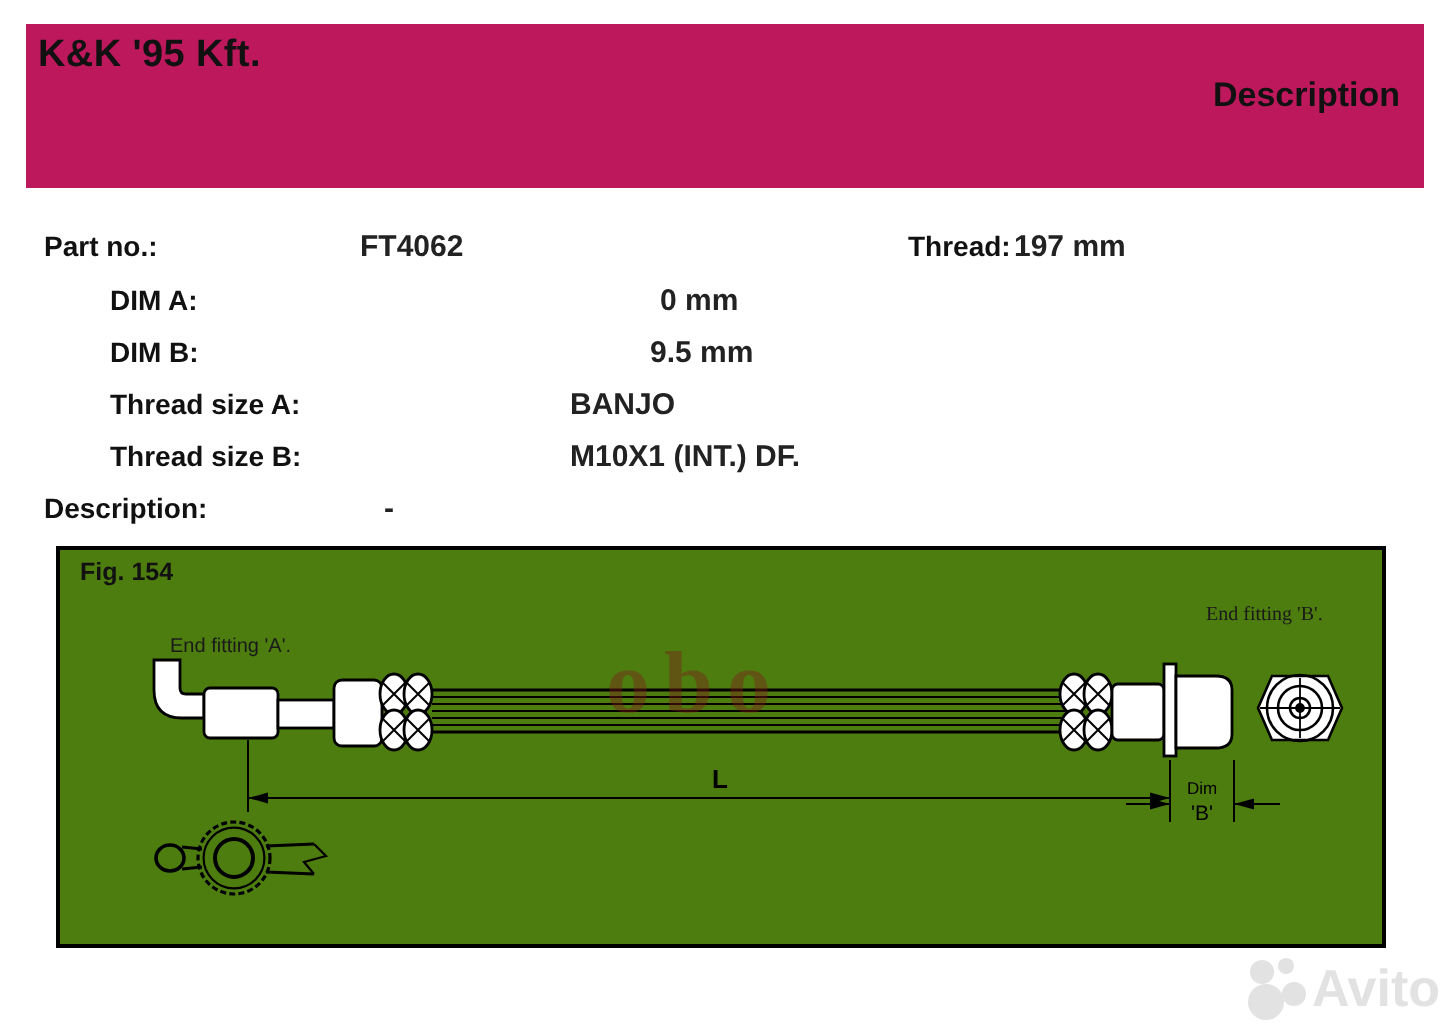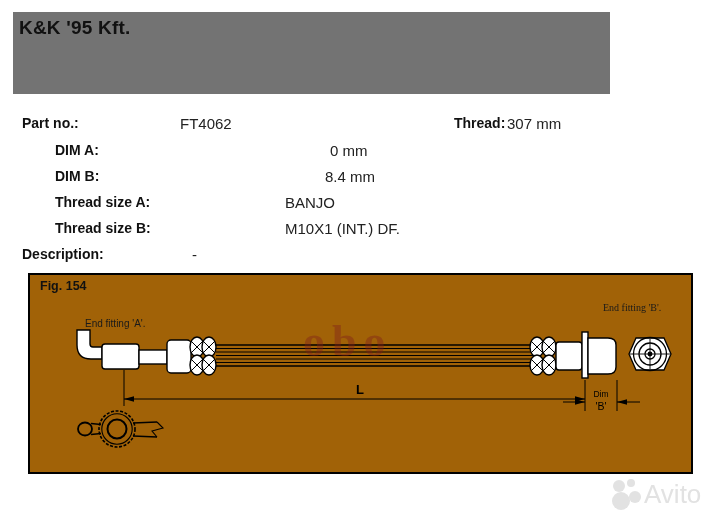--- a/index.html
+++ b/index.html
@@ -6,70 +6,71 @@
   body{
     width:720px;height:514px;position:relative;overflow:hidden;
     background:#ffffff;color:#111;
     font-family:"Liberation Sans",sans-serif;
     -webkit-font-smoothing:antialiased;
   }
   .abs{position:absolute;}
 
   
   .header{
-    left:13px;top:12px;width:597px;height:82px;
-    background:#737373;
+    left:13px;top:12px;width:699px;height:82px;
+    background:#be185d;
   }
   .company{left:6px;top:5px;font-size:19px;font-weight:700;letter-spacing:.2px;}
   .page-title{right:12px;top:26px;font-size:17px;font-weight:700;}
 
   
   .lbl{font-weight:700;font-size:14px;white-space:nowrap;}
-  .val{font-weight:400;font-size:15px;white-space:nowrap;color:#222;}
+  .val{font-weight:700;font-size:15px;white-space:nowrap;color:#222;}
 
   
   .figure-box{
     left:28px;top:273px;width:665px;height:201px;
-    border:2px solid #000;background:#a16207;box-sizing:border-box;
+    border:2px solid #000;background:#4d7c0f;box-sizing:border-box;
   }
   .fig-caption{left:10px;top:4px;font-size:12.5px;font-weight:700;}
   .fitting-label{font-size:10px;font-weight:400;color:#1a1a1a;white-space:nowrap;}
   .fitting-a{left:55px;top:27px;margin-top:16px;}
   .fitting-b{left:573px;top:27px;font-family:Liberation Serif, serif;}
   .diagram-svg{position:absolute;left:0;top:0;}
 
   
   .wm-center{
     left:303px;top:320px;font-size:44px;font-weight:700;letter-spacing:7px;
     color:#7f1d1d;opacity:.40;z-index:5;line-height:1;font-family:Liberation Serif, serif;
   }
   .wm-brand{
     left:610px;top:475px;width:110px;height:38px;z-index:5;
     display:flex;align-items:center;gap:2px;
-    color:#e2e2e2;font-size:26px;font-weight:400;
+    color:#e2e2e2;font-size:26px;font-weight:700;justify-content:flex-end;
   }
 </style>
 </head>
 <body>
 
 <div class="abs header">
   <div class="abs company">K&amp;K '95 Kft.</div>
+  <div class="abs page-title">Description</div>
 </div>
 
 <div>
   <div class="abs lbl" style="left:22px;top:115px">Part no.:</div>
   <div class="abs val" style="left:180px;top:115px">FT4062</div>
   <div class="abs lbl" style="left:454px;top:115px">Thread:</div>
-  <div class="abs val" style="left:507px;top:115px">307 mm</div>
+  <div class="abs val" style="left:507px;top:115px">197 mm</div>
 
   <div class="abs lbl" style="left:55px;top:142px">DIM A:</div>
   <div class="abs val" style="left:330px;top:142px">0 mm</div>
 
   <div class="abs lbl" style="left:55px;top:168px">DIM B:</div>
-  <div class="abs val" style="left:325px;top:168px">8.4 mm</div>
+  <div class="abs val" style="left:325px;top:168px">9.5 mm</div>
 
   <div class="abs lbl" style="left:55px;top:194px">Thread size A:</div>
   <div class="abs val" style="left:285px;top:194px">BANJO</div>
 
   <div class="abs lbl" style="left:55px;top:220px">Thread size B:</div>
   <div class="abs val" style="left:285px;top:220px">M10X1 (INT.) DF.</div>
 
   <div class="abs lbl" style="left:22px;top:246px">Description:</div>
   <div class="abs val" style="left:192px;top:246px">-</div>
 </div>

